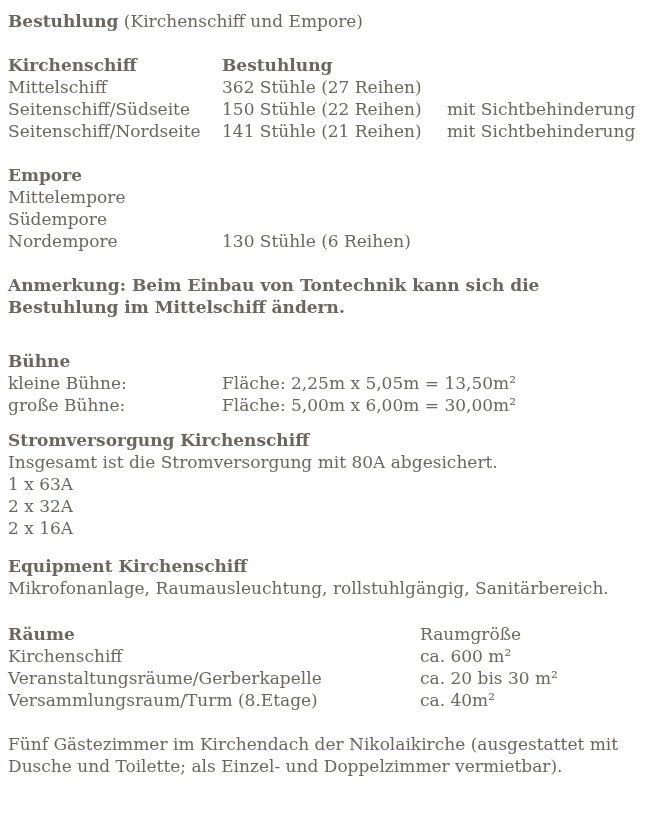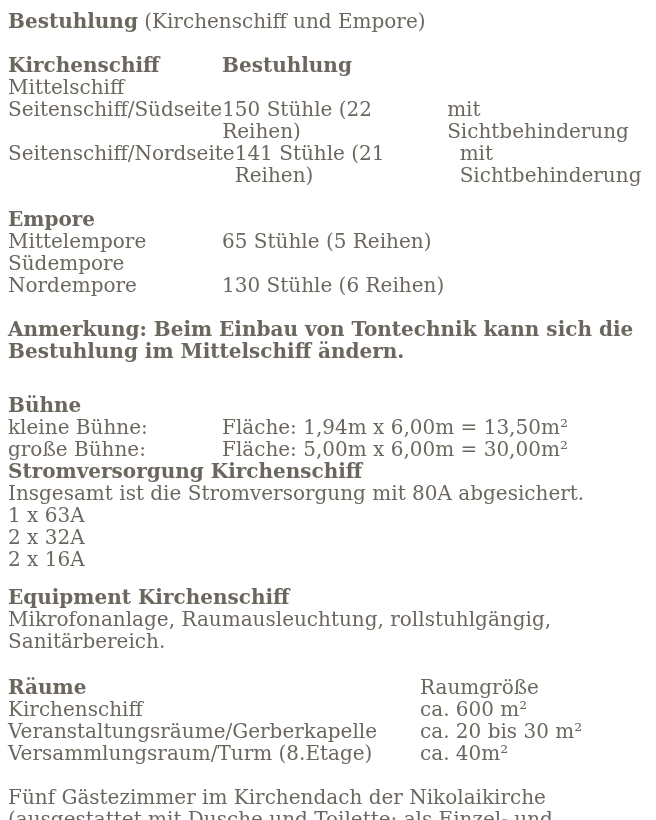--- a/index.html
+++ b/index.html
@@ -8,33 +8,33 @@
     background: #ffffff;
   }
   .page {
     width: 656px;
     height: 820px;
     box-sizing: border-box;
     padding: 10px 10px 0 8px;
     background: #ffffff;
     color: #6b675f;
     font-family: "DejaVu Serif", serif;
-    font-size: 20px;
+    font-size: 17px;
     line-height: 22px;
     overflow: hidden;
   }
   p { margin: 0; }
   .b { font-weight: bold; }
   .title { margin-bottom: 22px; }
   .row { display: flex; align-items: flex-start; }
   .c1 { flex: 0 0 214px; }
   .c2 { flex: 0 0 225px; }
   .c3 { flex: 1 1 auto; }
   .tbl { margin-bottom: 22px; }
-  .sec-buehne { }
+  .sec-buehne { margin-bottom: 13px; }
   .sec-strom { margin-bottom: 16px; }
   .sec-equipment { margin-bottom: 24px; }
   .anmerkung { margin-bottom: 32px; max-width: 642px; font-weight: bold; }
   .raeume .c1 { flex: 0 0 412px; }
   .tbl-raeume { margin-bottom: 22px; }
   .para { max-width: 642px; }
 </style>
 </head>
 <body>
 
@@ -42,56 +42,56 @@
 
   <p class="title"><span class="b">Bestuhlung</span><span> (Kirchenschiff und Empore)</span></p>
 
   <div class="tbl">
     <div class="row">
       <span class="c1 b">Kirchenschiff</span>
       <span class="c2 b">Bestuhlung</span>
     </div>
     <div class="row">
       <span class="c1">Mittelschiff</span>
+      <span class="c2">362 Stühle (27 Reihen)</span>
       <span class="c3"></span>
     </div>
     <div class="row">
       <span class="c1">Seitenschiff/Südseite</span>
       <span class="c2">150 Stühle (22 Reihen)</span>
       <span class="c3">mit Sichtbehinderung</span>
     </div>
     <div class="row">
       <span class="c1">Seitenschiff/Nordseite</span>
       <span class="c2">141 Stühle (21 Reihen)</span>
       <span class="c3">mit Sichtbehinderung</span>
     </div>
   </div>
 
   <div class="tbl">
     <p class="b">Empore</p>
     <div class="row">
       <span class="c1">Mittelempore</span>
-      <span class="c2">65 Stühle (5 Reihen)</span>
     </div>
     <div class="row">
       <span class="c1">Südempore</span>
     </div>
     <div class="row">
       <span class="c1">Nordempore</span>
       <span class="c2">130 Stühle (6 Reihen)</span>
     </div>
   </div>
 
   <p class="anmerkung para">Anmerkung: Beim Einbau von Tontechnik kann sich die Bestuhlung im Mittelschiff ändern.</p>
 
   <div class="sec-buehne">
     <p class="b">Bühne</p>
     <div class="row">
       <span class="c1">kleine Bühne:</span>
-      <span class="c3">Fläche: 1,94m x 6,00m = 13,50m²</span>
+      <span class="c3">Fläche: 2,25m x 5,05m = 13,50m²</span>
     </div>
     <div class="row">
       <span class="c1">große Bühne:</span>
       <span class="c3">Fläche: 5,00m x 6,00m = 30,00m²</span>
     </div>
   </div>
 
   <div class="sec-strom">
     <p class="b">Stromversorgung Kirchenschiff</p>
     <p class="para">Insgesamt ist die Stromversorgung mit 80A abgesichert.</p>

